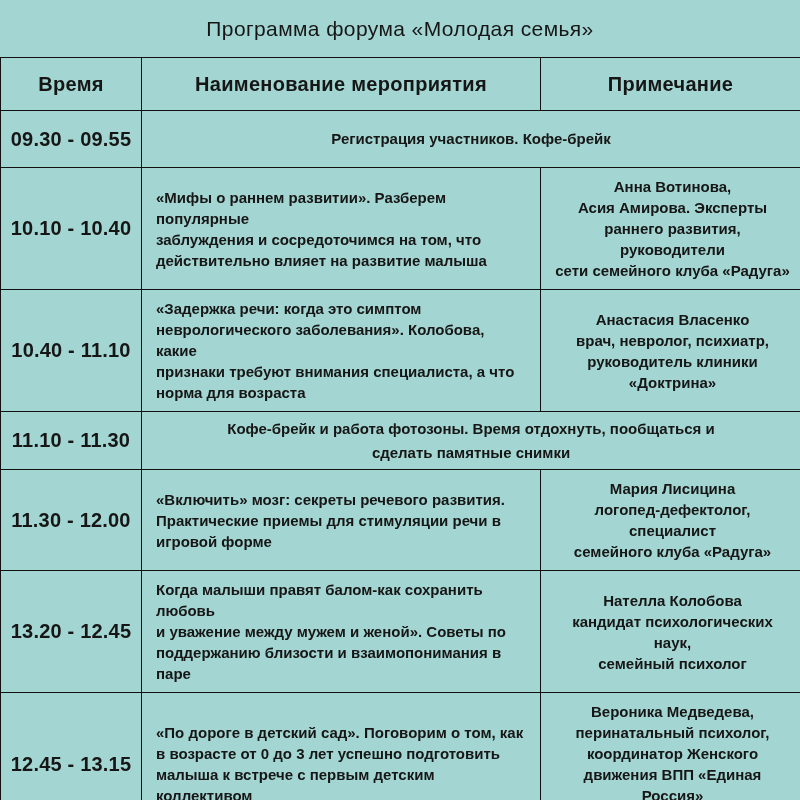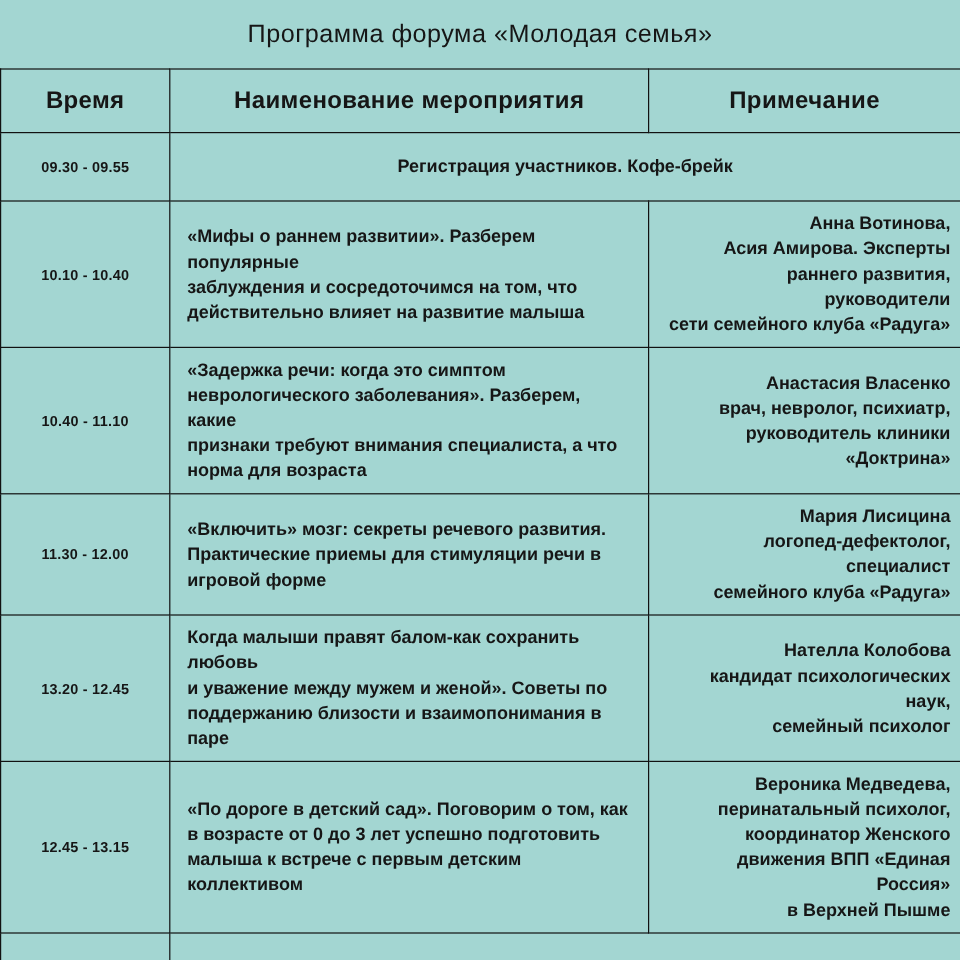--- a/index.html
+++ b/index.html
@@ -37,37 +37,37 @@
     font-weight: bold;
   }
   th.col-head {
     font-size: 20px;
     font-weight: 500;
     text-align: center;
     letter-spacing: 0.3px;
   }
   td.time-cell {
     text-align: center;
-    font-size: 12px;
+    font-size: 20px;
     letter-spacing: 0.2px;
     padding: 0 4px;
   }
   td.event-cell {
     font-size: 15px;
     line-height: 1.4;
     white-space: pre-line;
     padding: 8px 14px;
     text-align: left;
   }
   td.note-cell {
     font-size: 15px;
     line-height: 1.4;
     white-space: pre-line;
     padding: 8px 8px 8px 12px;
-    text-align: right;
+    text-align: center;
   }
   td.merged-cell {
     font-size: 15px;
     font-weight: 700;
     line-height: 1.55;
     white-space: pre-line;
     text-align: center;
     padding: 4px 20px;
   }
 </style>
@@ -100,27 +100,32 @@
 заблуждения и сосредоточимся на том, что
 действительно влияет на развитие малыша</td>
       <td class="note-cell">Анна Вотинова,
 Асия Амирова. Эксперты
 раннего развития, руководители
 сети семейного клуба «Радуга»</td>
     </tr>
     <tr style="height:98px">
       <td class="time-cell">10.40 - 11.10</td>
       <td class="event-cell">«Задержка речи: когда это симптом
-неврологического заболевания». Разберем, какие
+неврологического заболевания». Колобова, какие
 признаки требуют внимания специалиста, а что
 норма для возраста</td>
       <td class="note-cell">Анастасия Власенко
 врач, невролог, психиатр,
 руководитель клиники
 «Доктрина»</td>
+    </tr>
+    <tr style="height:58px">
+      <td class="time-cell">11.10 - 11.30</td>
+      <td class="merged-cell" colspan="2">Кофе-брейк и работа фотозоны. Время отдохнуть, пообщаться и
+сделать памятные снимки</td>
     </tr>
     <tr style="height:87px">
       <td class="time-cell">11.30 - 12.00</td>
       <td class="event-cell">«Включить» мозг: секреты речевого развития.
 Практические приемы для стимуляции речи в
 игровой форме</td>
       <td class="note-cell">Мария Лисицина
 логопед-дефектолог, специалист
 семейного клуба «Радуга»</td>
     </tr>

